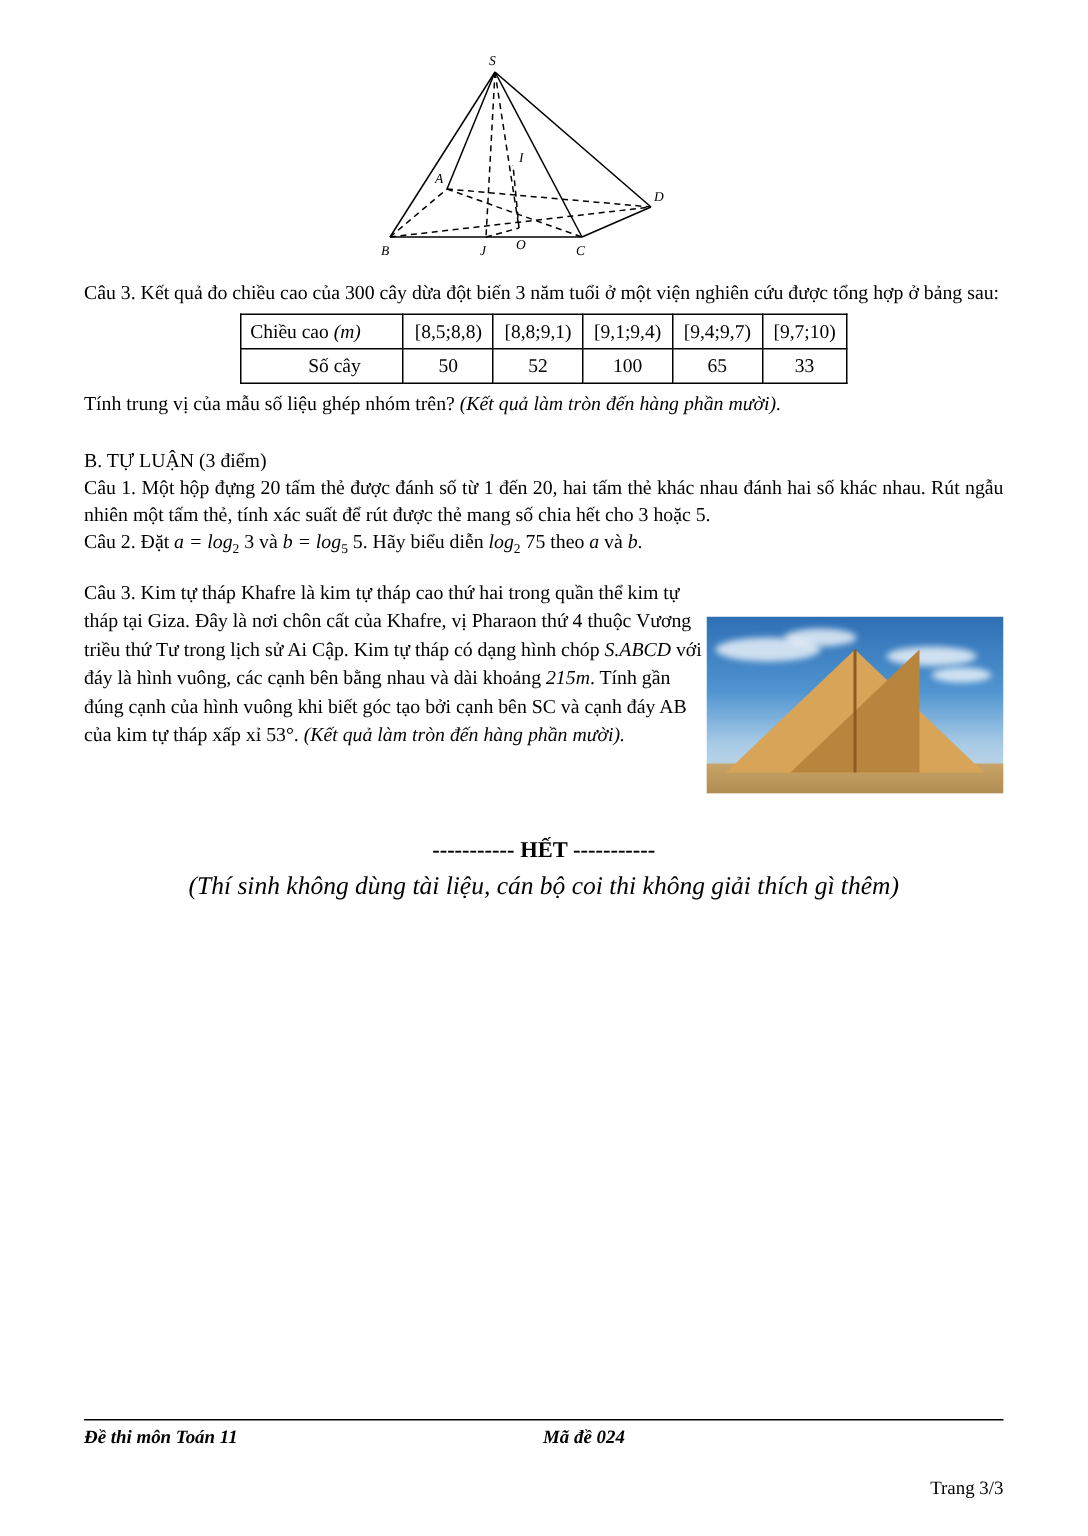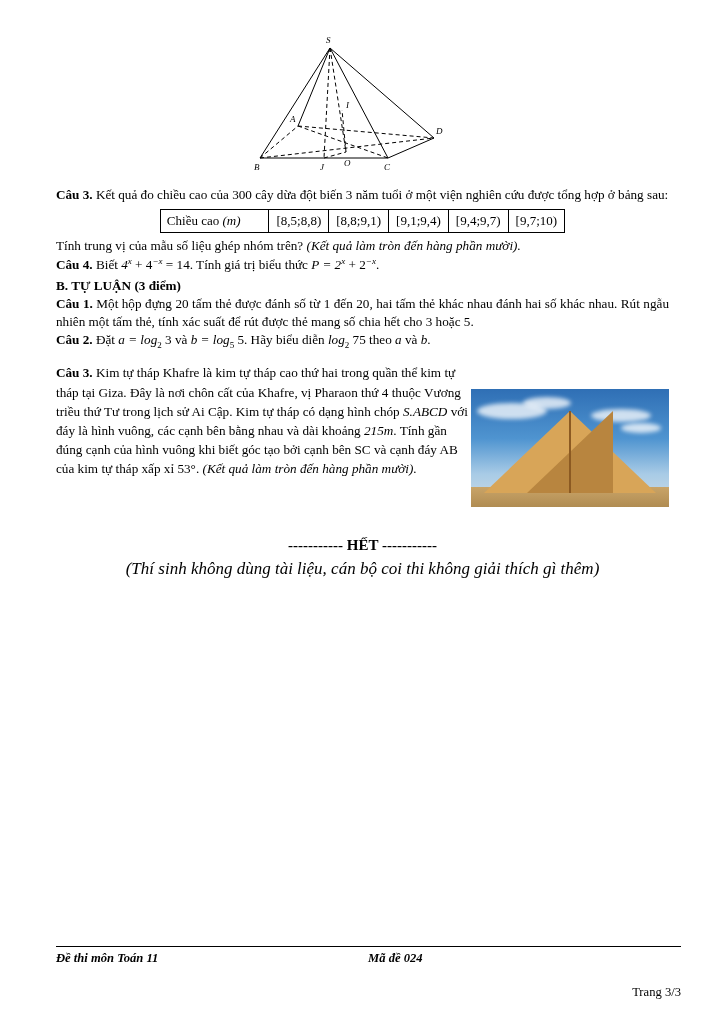--- a/index.html
+++ b/index.html
@@ -22,21 +22,21 @@
     display:flex;
     justify-content:center;
     margin-top:4px;
     margin-bottom:6px;
   }
   .body-text{
     font-size:13.2px;
     line-height:1.32;
     text-align:justify;
   }
-  .b{font-weight:bold;}
+  .b{font-weight:normal;}
   .i{font-style:italic;}
   p{margin:0 0 1px 0;}
   .tbl-wrap{
     display:flex;justify-content:center;
     margin:6px 0 4px 0;
   }
   table.data{
     border-collapse:collapse;
     font-size:13px;
   }
@@ -127,21 +127,21 @@
     margin-top:30px;
   }
   .note{
     text-align:center;
     font-style:italic;
     font-size:17px;
     margin-top:5px;
   }
   .footer{
     position:absolute;
-    left:56px;right:44px;
+    left:56px;right:56px;
     bottom:24px;
     border-top:1px solid #000;
     padding-top:4px;
     display:flex;
     justify-content:space-between;
     font-size:12.6px;
   }
   .footer .f-left{font-weight:bold;font-style:italic;}
   .footer .f-mid{font-weight:bold;font-style:italic;}
   .footer .f-right{font-style:normal;margin-top:34px;}
@@ -195,37 +195,40 @@
         <td class="rowhead">
           <span>Chiều cao</span>
           <span class="math">(m)</span>
         </td>
         <td>[8,5;8,8)</td>
         <td>[8,8;9,1)</td>
         <td>[9,1;9,4)</td>
         <td>[9,4;9,7)</td>
         <td>[9,7;10)</td>
       </tr>
+      <tr>
+        <td class="rowhead">Số cây</td>
+        <td>50</td>
+        <td>52</td>
+        <td>100</td>
+        <td>65</td>
+        <td>33</td>
+      </tr>
     </tbody>
       </table>
   </div>
 
   <div class="body-text">
     <p>
       <span>Tính trung vị của mẫu số liệu ghép nhóm trên? </span><span class="i">(Kết quả làm tròn đến hàng phần mười).</span>
     </p>
   </div>
 
-  <div class="body-text">
-    <p>
-      <span class="b">Câu 4.</span><span> Biết </span><span class="math">4</span><sup>x</sup><span class="math mathup"> + 4</span><sup>−x</sup><span class="math mathup"> = 14</span><span>. Tính giá trị biểu thức </span><span class="math">P = 2</span><sup>x</sup><span class="math mathup"> + 2</span><sup>−x</sup><span>.</span>
-    </p>
-  </div>
-
-  <div class="body-text" style="margin-top:3px;">
+
+  <div class="body-text" style="margin-top:20px;">
     <p><span class="b">B. TỰ LUẬN (3 điểm)</span></p>
   </div>
 
   <div class="body-text">
     <p>
       <span class="b">Câu 1.</span><span> Một hộp đựng 20 tấm thẻ được đánh số từ 1 đến 20, hai tấm thẻ khác nhau đánh hai số khác nhau. Rút ngẫu nhiên một tấm thẻ, tính xác suất để rút được thẻ mang số chia hết cho 3 hoặc 5.</span>
     </p>
   </div>
 
   <div class="body-text">

